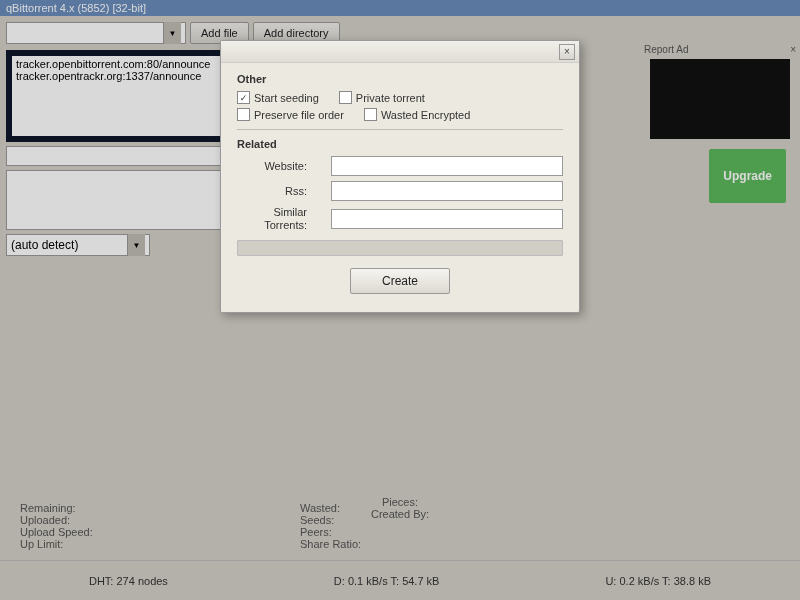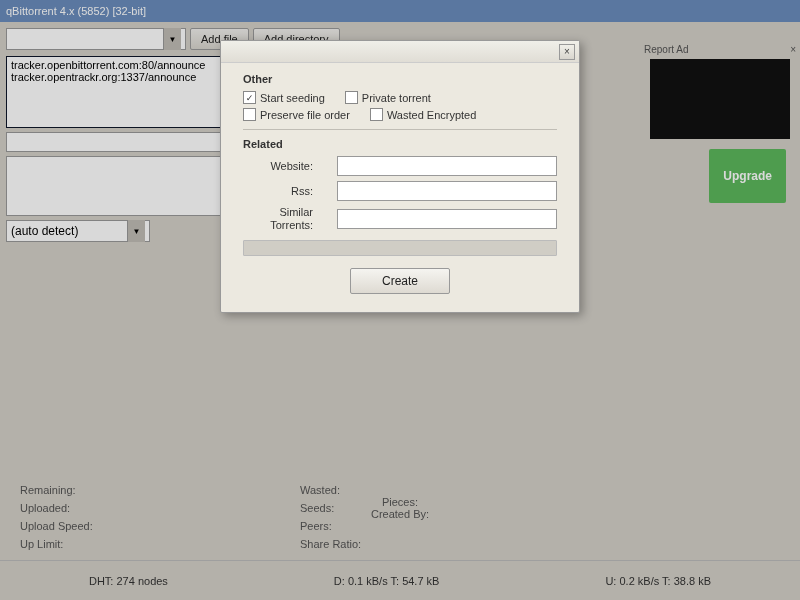--- a/index.html
+++ b/index.html
@@ -16,21 +16,21 @@
     
     .app-bg {
       position: absolute;
       top: 0; left: 0;
       width: 800px;
       height: 600px;
       background: #d4d0c8;
     }
 
     .title-bar {
-      height: 22px;
+      height: 16px;
       background: #6a8cbc;
       display: flex;
       align-items: center;
       padding: 0 6px;
       color: white;
       font-size: 11px;
     }
 
     .main-area {
       padding: 6px;
@@ -71,22 +71,22 @@
       background: linear-gradient(to bottom, #f0efec, #d8d5ce);
       border: 1px solid #999;
       border-radius: 2px;
       cursor: pointer;
       font-size: 11px;
       color: #222;
     }
 
     .tracker-list {
       width: 220px;
-      height: 72px;
-      border: 1px solid #0f172a;
+      height: 92px;
+      border: 6px solid #0f172a;
       background: white;
       margin-bottom: 4px;
       padding: 2px 4px;
       font-size: 11px;
       overflow-y: auto;
     }
 
     .small-input {
       width: 220px;
       height: 20px;
@@ -119,21 +119,21 @@
       left: 0;
       right: 0;
       padding: 10px 20px;
       display: flex;
       gap: 200px;
     }
 
     .status-col {
       display: flex;
       flex-direction: column;
-      gap: 6px;
+      gap: 0;
       color: #333;
       font-size: 11px;
     }
 
     .status-row {
       display: flex;
       gap: 4px;
     }
 
     .status-label {
@@ -233,21 +233,21 @@
       border: 1px solid #999;
       display: flex;
       align-items: center;
       justify-content: center;
       font-size: 10px;
       cursor: pointer;
       color: #444;
     }
 
     .modal-body {
-      padding: 10px 22px;
+      padding: 10px 16px;
     }
 
     .section-label {
       font-size: 11px;
       font-weight: bold;
       color: #333;
       margin-bottom: 6px;
     }
 
     .checkboxes-row {

